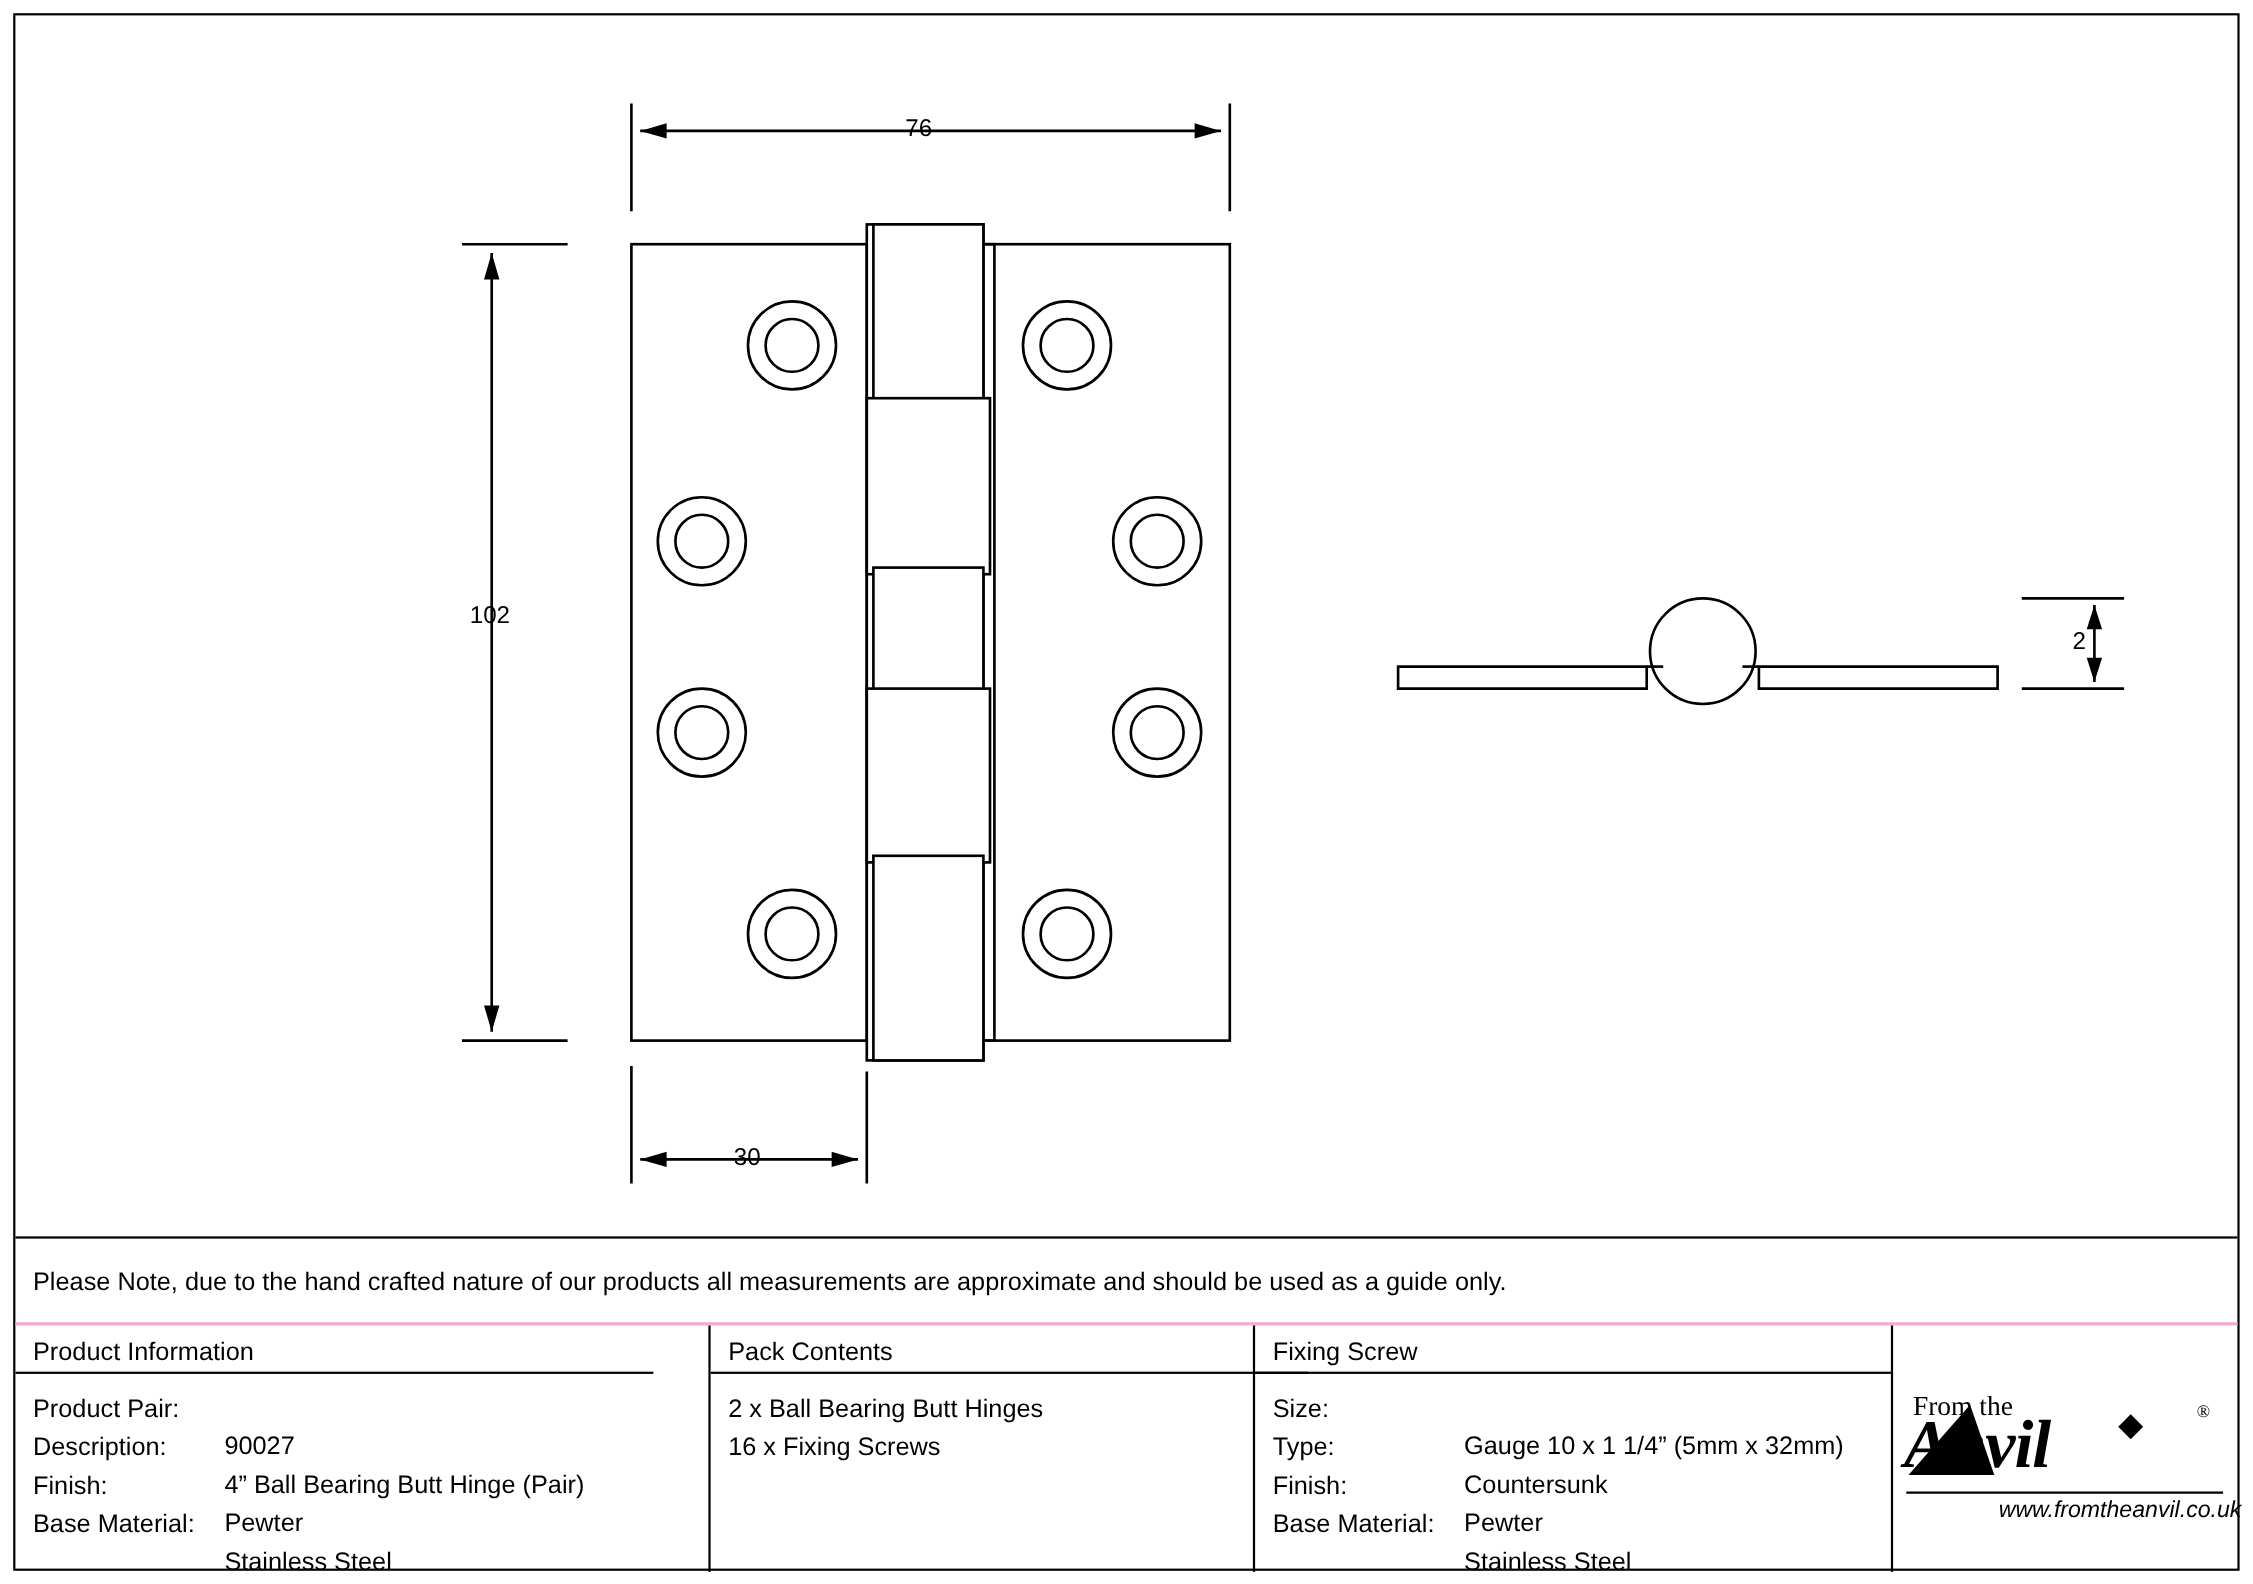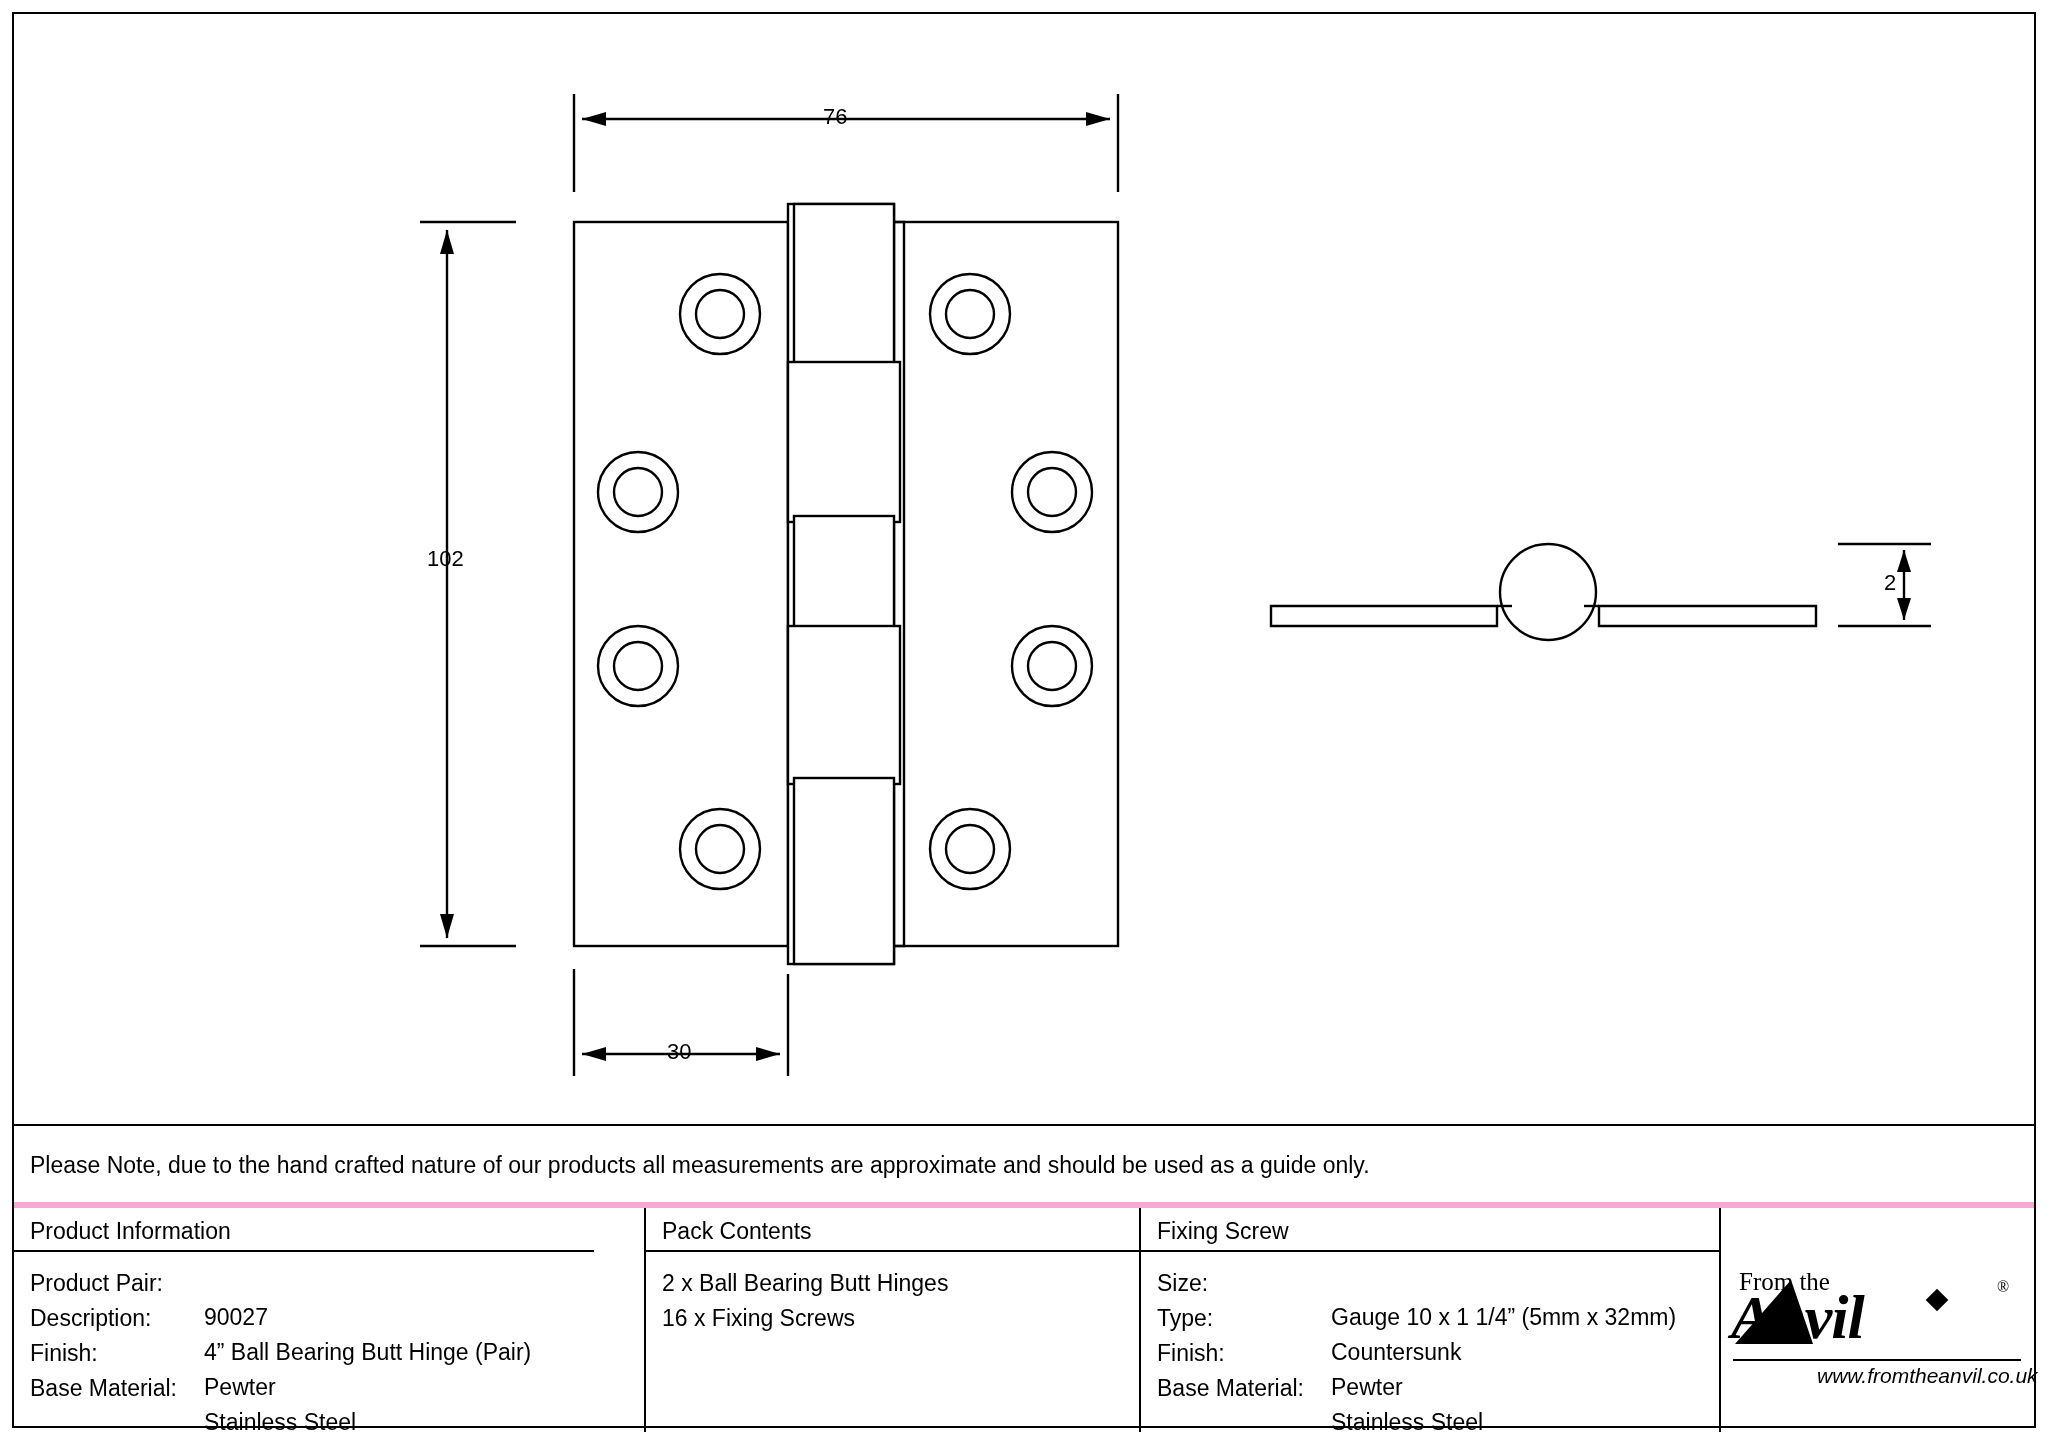--- a/index.html
+++ b/index.html
@@ -53,21 +53,21 @@
     top: 26px;
     font-size: 23px;
   }
   
   .info-table {
     position: absolute;
     left: 0;
     top: 1188px;
     width: 2020px;
     height: 224px;
-    border-top: 6px solid #f9a8d4;
+    border-top: 3px solid #f9a8d4;
     box-sizing: border-box;
     padding-left: 40px;
   }
   .col {
     position: absolute;
     top: 0;
     height: 224px;
     box-sizing: border-box;
   }
   .col.c1 { left: 0;     width: 580px;  }

